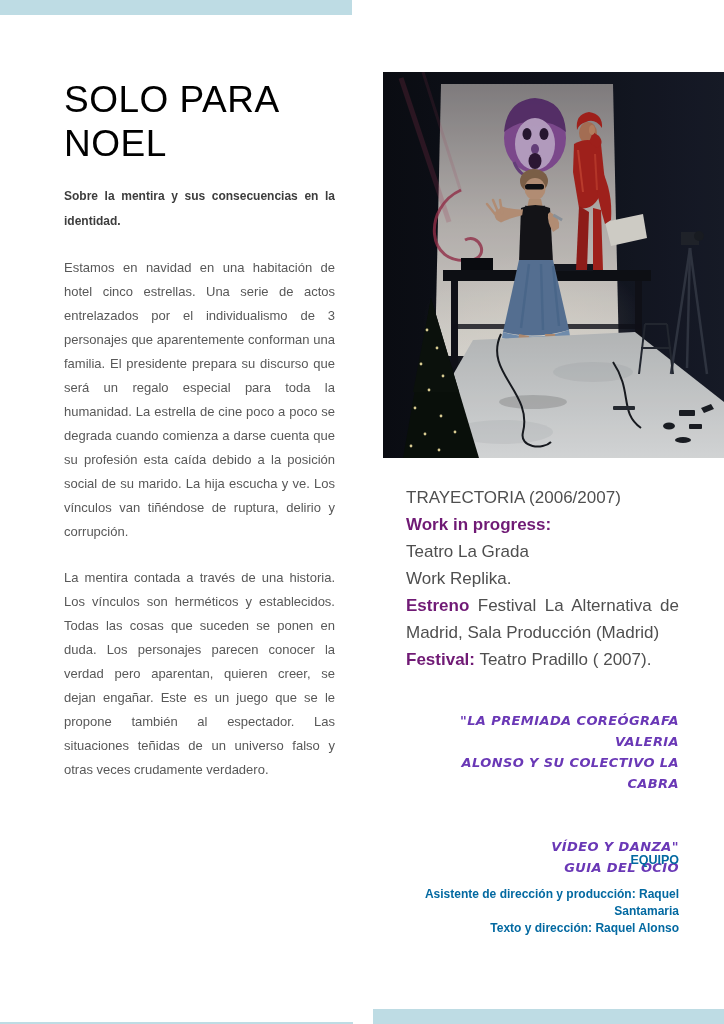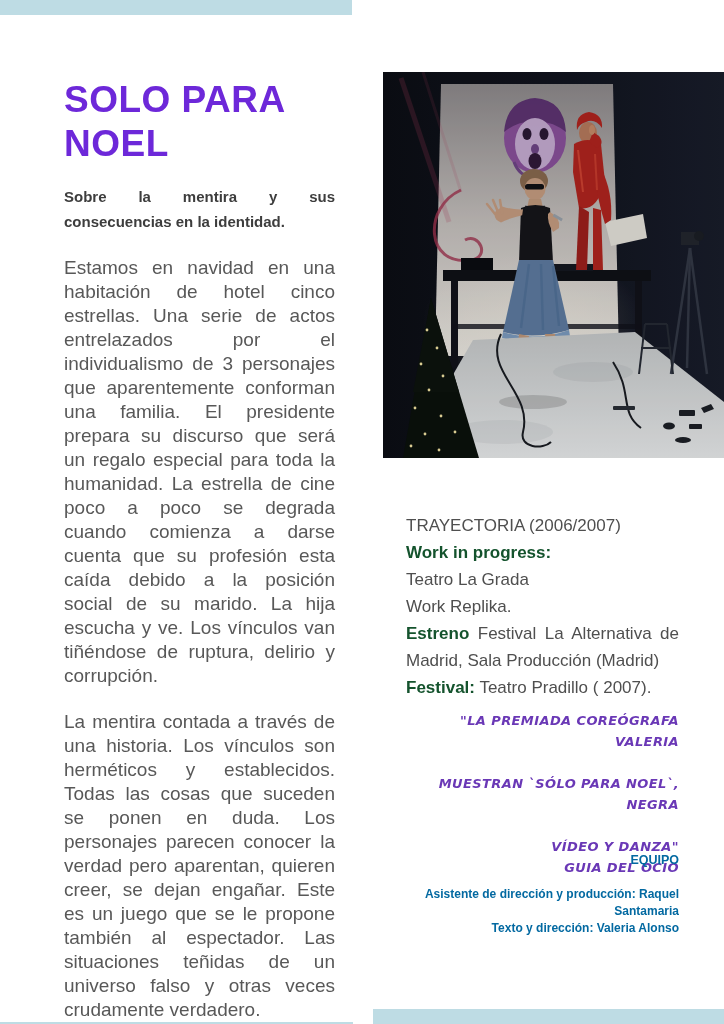--- a/index.html
+++ b/index.html
@@ -10,45 +10,45 @@
     font-family:"Liberation Sans", sans-serif;
   }
   .bar { position:absolute; background:#bedce4; }
   .bar-top { left:0; top:0; width:352px; height:15px; }
   .bar-bottom-right { left:373px; bottom:0; width:351px; height:15px; }
   .bar-bottom-left { left:0; bottom:0; width:353px; height:2px; }
 
   
   .left-col { position:absolute; left:64px; top:78px; width:271px; }
   .title {
-    font-size:37px; line-height:1.2; font-weight:bold; color:#6d28d9;
+    font-size:37px; line-height:1.2; font-weight:normal; color:#000000;
     letter-spacing:0.5px;
   }
   .subtitle {
-    margin-top:17px; font-size:15px; line-height:25px; font-weight:bold;
+    margin-top:17px; font-size:12px; line-height:25px; font-weight:bold;
     color:#3d3d3d; text-align:justify;
   }
   .body-par {
-    margin-top:22px; font-size:19px; line-height:24px; color:#585858;
+    margin-top:22px; font-size:13px; line-height:24px; color:#585858;
     text-align:justify;
   }
 
   
   .photo {
     position:absolute; left:383px; top:72px; width:341px; height:386px;
     background:#0d0f17;
   }
   .photo svg { display:block; width:100%; height:100%; }
 
   
   .tray {
-    position:absolute; left:406px; top:512px; width:273px;
+    position:absolute; left:406px; top:484px; width:273px;
     font-size:17px; line-height:27px; color:#4f4f4f; text-align:justify;
   }
-  .tray b { color:#14532d; }
+  .tray b { color:#701a75; }
   .quote {
     position:absolute; left:406px; top:710px; width:273px;
     text-align:right; color:#6a38b6;
     font-family:"DejaVu Sans", sans-serif;
     font-weight:bold; font-style:italic;
     font-size:13px; line-height:21px; letter-spacing:0.4px;
   }
   .equipo {
     position:absolute; left:406px; top:852px; width:273px;
     text-align:right; color:#0369a1; font-weight:bold;
@@ -214,30 +214,30 @@
     <span>Teatro La Grada</span><br>
     <span>Work Replika.</span><br>
     <b>Estreno</b>
     <span>Festival La Alternativa de Madrid, Sala Producción (Madrid)</span><br>
     <b>Festival:</b>
     <span>Teatro Pradillo ( 2007).</span>
   </p>
 
   <div class="quote">
     <span>"LA PREMIADA COREÓGRAFA VALERIA</span><br>
+    <span>ALONSO Y SU COLECTIVO LA CABRA</span><br>
     <br>
-    <span>MUESTRAN `SÓLO PARA NOEL`, NEGRA</span><br>
     <br>
     <span>VÍDEO Y DANZA"</span><br>
     <span>GUIA DEL OCIO</span>
   </div>
 
   <div class="equipo">
     <span class="eq-head">EQUIPO</span><br>
     <br>
     <span>Asistente de dirección y producción: Raquel Santamaria</span><br>
-    <span>Texto y dirección: Valeria Alonso</span><br>
+    <span>Texto y dirección: Raquel Alonso</span><br>
   </div>
 
   <div class="bar bar-bottom-left"></div>
   <div class="bar bar-bottom-right"></div>
 
 </div>
 
 </body></html>

